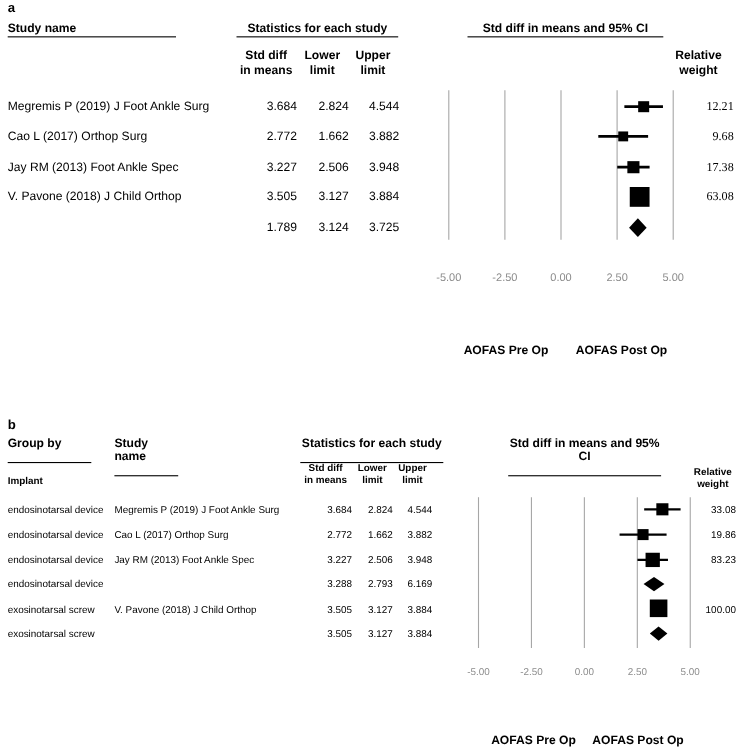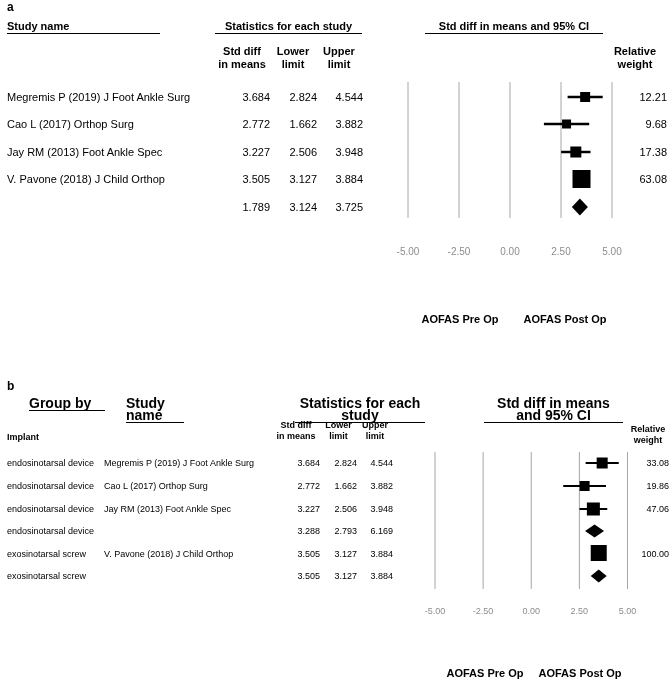--- a/index.html
+++ b/index.html
@@ -6,31 +6,31 @@
   .fig{position:relative;width:672px;height:682px;background:#fff;
        font-family:"Liberation Sans",sans-serif;color:#000;overflow:hidden;}
   .abs{position:absolute;}
   .plabel{font-weight:bold;font-size:12px;line-height:12px;}
   
   .a-txt{font-size:11px;line-height:12px;}
   .a-hdr{font-weight:bold;font-size:11px;line-height:12px;padding-bottom:1px;border-bottom:1.3px solid #000;}
   .a-sub{font-weight:bold;font-size:11px;line-height:13px;white-space:pre-line;text-align:center;}
   
   .b-txt{font-size:9px;line-height:11px;}
-  .b-hdr{font-weight:bold;font-size:14px;line-height:12px;padding-bottom:1px;border-bottom:1.2px solid #000;margin-left:22px;}
+  .b-hdr{font-weight:bold;font-size:11px;line-height:12px;padding-bottom:11px;border-bottom:1.2px solid #000;}
   .b-sub{font-weight:bold;font-size:9px;line-height:11px;white-space:pre-line;text-align:center;}
   .c{text-align:center;}
   .bold{font-weight:bold;}
   .row{position:absolute;left:0;width:672px;}
   
   .ca-study{position:absolute;left:7px;width:235px;}
   .ca-std{position:absolute;left:210px;width:60px;text-align:right;}
   .ca-low{position:absolute;left:264px;width:53px;text-align:right;}
   .ca-up{position:absolute;left:310px;width:53px;text-align:right;}
-  .ca-wt{position:absolute;left:607px;width:60px;text-align:right;}
+  .ca-wt{position:absolute;left:607px;width:60px;text-align:right;font-family:Liberation Serif, serif;}
   
   .cb-group{position:absolute;left:7px;width:95px;}
   .cb-study{position:absolute;left:104px;width:170px;}
   .cb-std{position:absolute;left:272px;width:48px;text-align:right;}
   .cb-low{position:absolute;left:322px;width:35px;text-align:right;}
   .cb-up{position:absolute;left:358px;width:35px;text-align:right;}
   .cb-wt{position:absolute;left:610px;width:59px;text-align:right;}
   .axislabel{font-weight:bold;font-size:11px;line-height:14px;text-align:center;}
   svg.plot{position:absolute;left:0;top:0;pointer-events:none;overflow:visible;}
 </style>
@@ -150,21 +150,21 @@
       <span class="cb-low">1.662</span>
       <span class="cb-up">3.882</span>
       <span class="cb-wt">19.86</span>
     </div>
     <div class="row b-txt" style="top:504px;">
       <span class="cb-group">endosinotarsal device</span>
       <span class="cb-study">Jay RM (2013) Foot Ankle Spec</span>
       <span class="cb-std">3.227</span>
       <span class="cb-low">2.506</span>
       <span class="cb-up">3.948</span>
-      <span class="cb-wt">47.06</span>
+      <span class="cb-wt">83.23</span>
     </div>
     <div class="row b-txt" style="top:526px;">
       <span class="cb-group">endosinotarsal device</span>
       <span class="cb-study"></span>
       <span class="cb-std">3.288</span>
       <span class="cb-low">2.793</span>
       <span class="cb-up">6.169</span>
       <span class="cb-wt"></span>
     </div>
     <div class="row b-txt" style="top:549px;">

